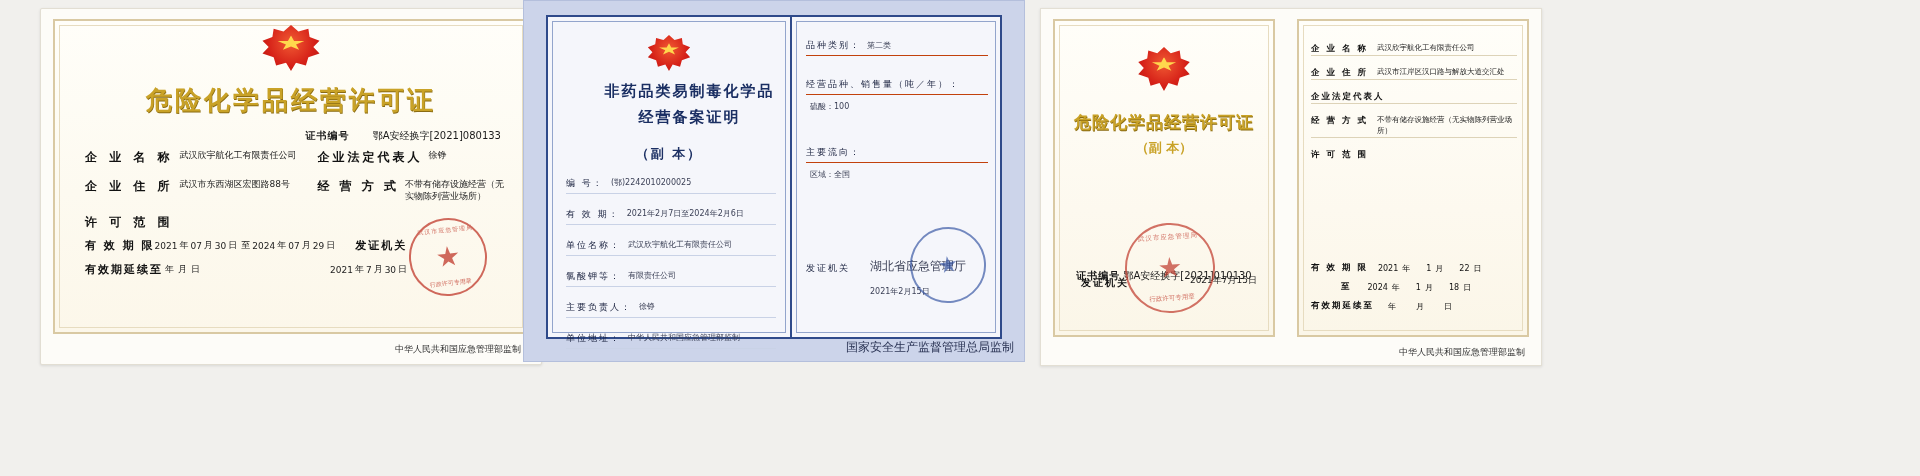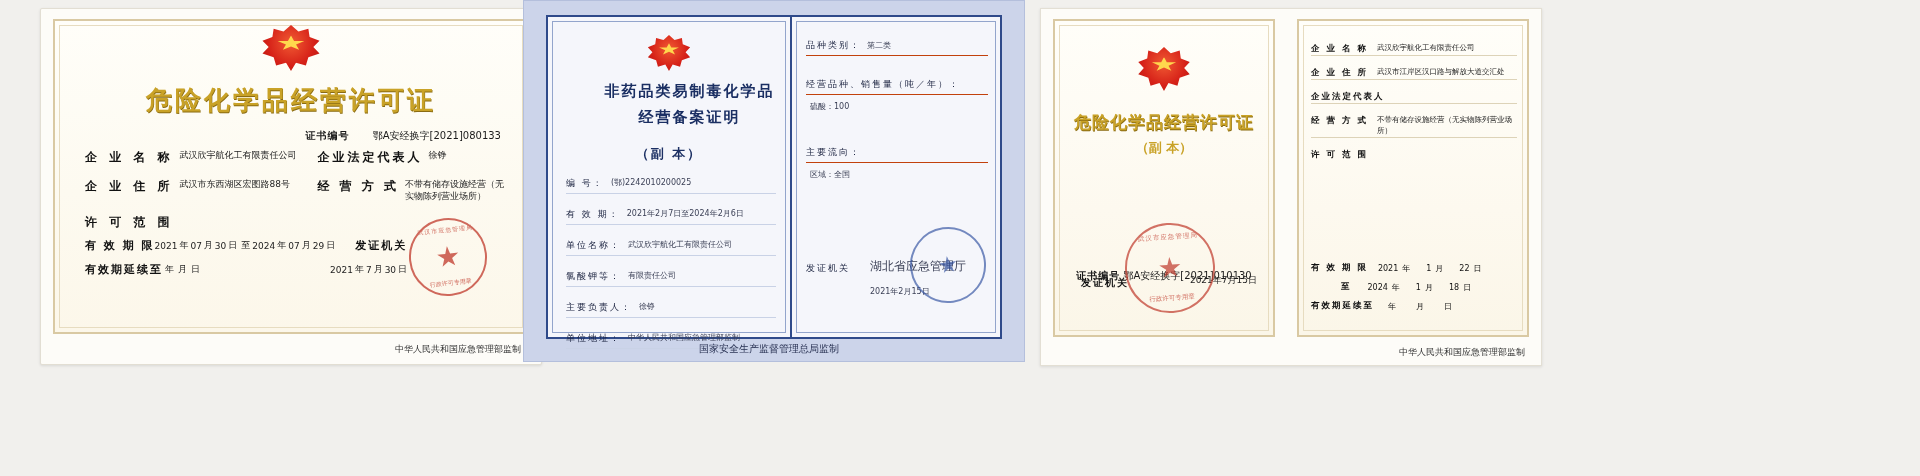--- a/index.html
+++ b/index.html
@@ -280,22 +280,22 @@
     position: absolute;
     left: 50%; top: 50%;
     transform: translate(-50%,-50%);
     width: 18px; height: 18px;
     background: #2f4fa0;
     clip-path: polygon(50% 0%, 61% 35%, 98% 35%, 68% 57%, 79% 91%, 50% 70%, 21% 91%, 32% 57%, 2% 35%, 39% 35%);
   }
   .cert2-footer {
     position: absolute;
     left: 0; right: 10px; bottom: 5px;
-    text-align: center;
-    font-size: 10px;
+    text-align: right;
+    font-size: 12px;
     color: #2a3354;
   }
 
   
   .cert3 {
     position: absolute;
     left: 1040px; top: 8px;
     width: 500px; height: 356px;
     background: #fdfcf8;
     border: 1px solid #e3dfd4;

